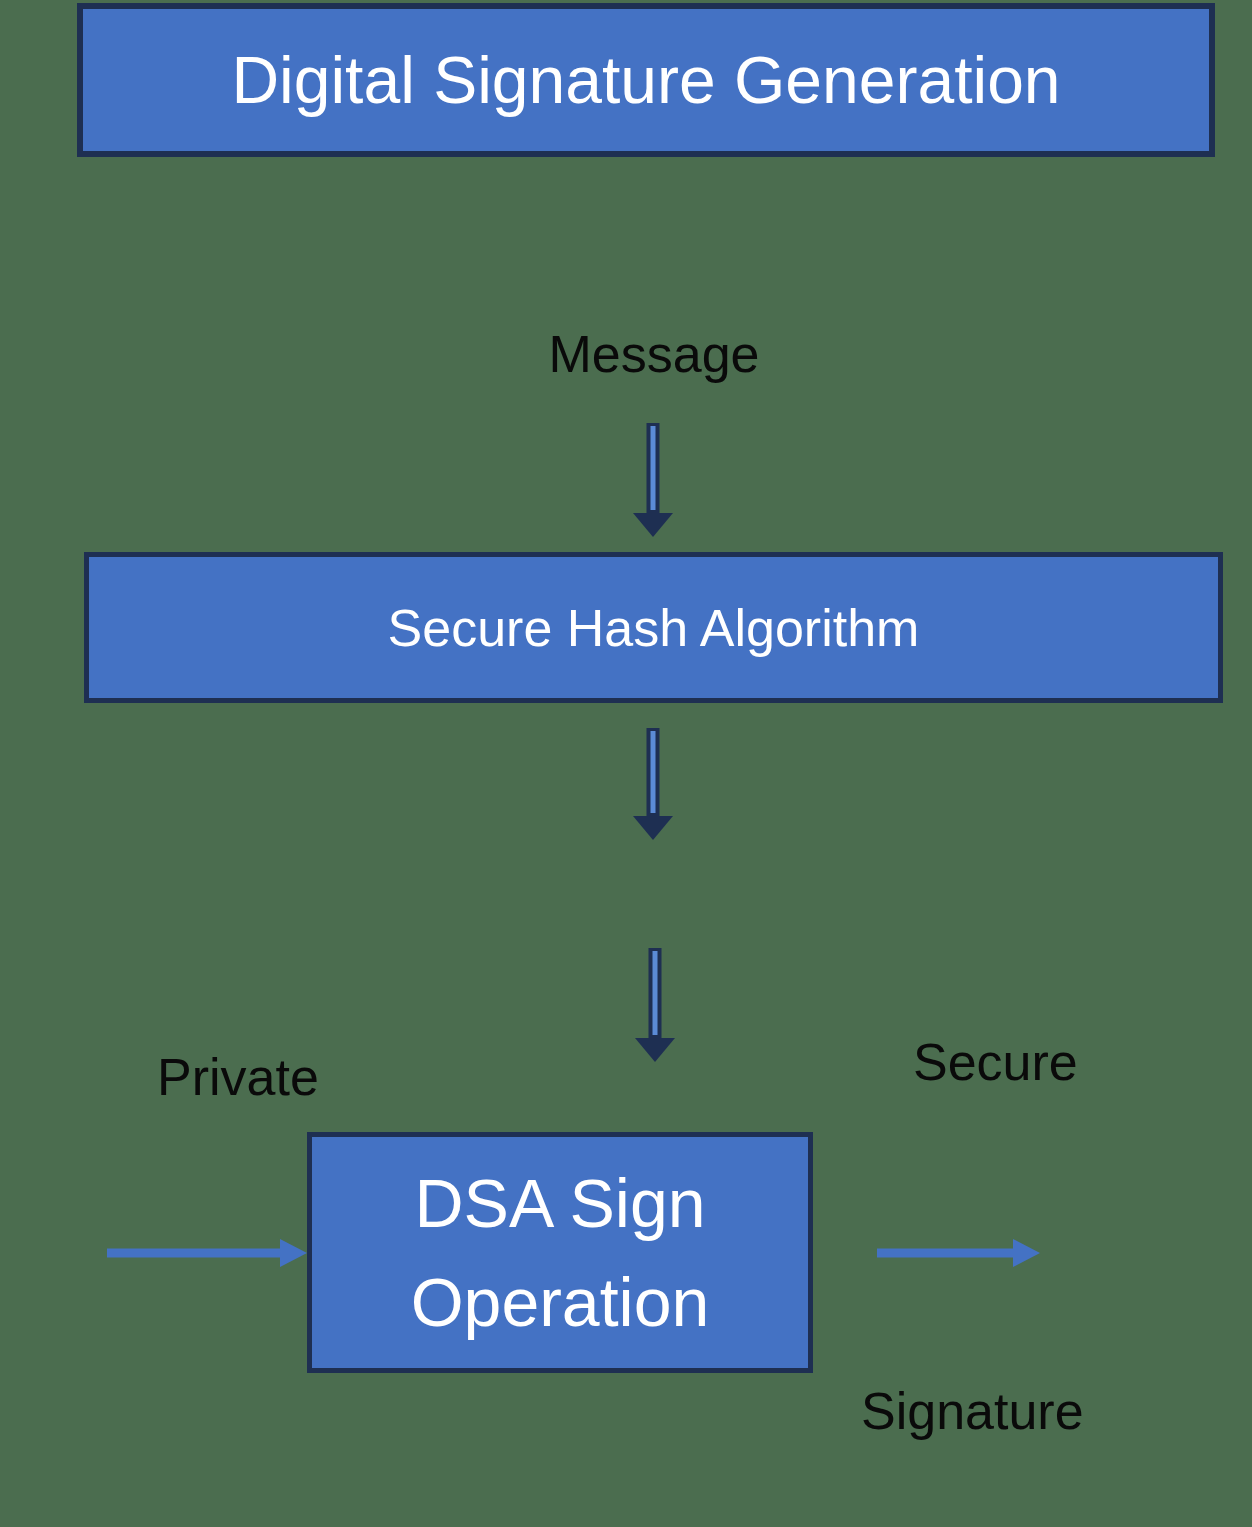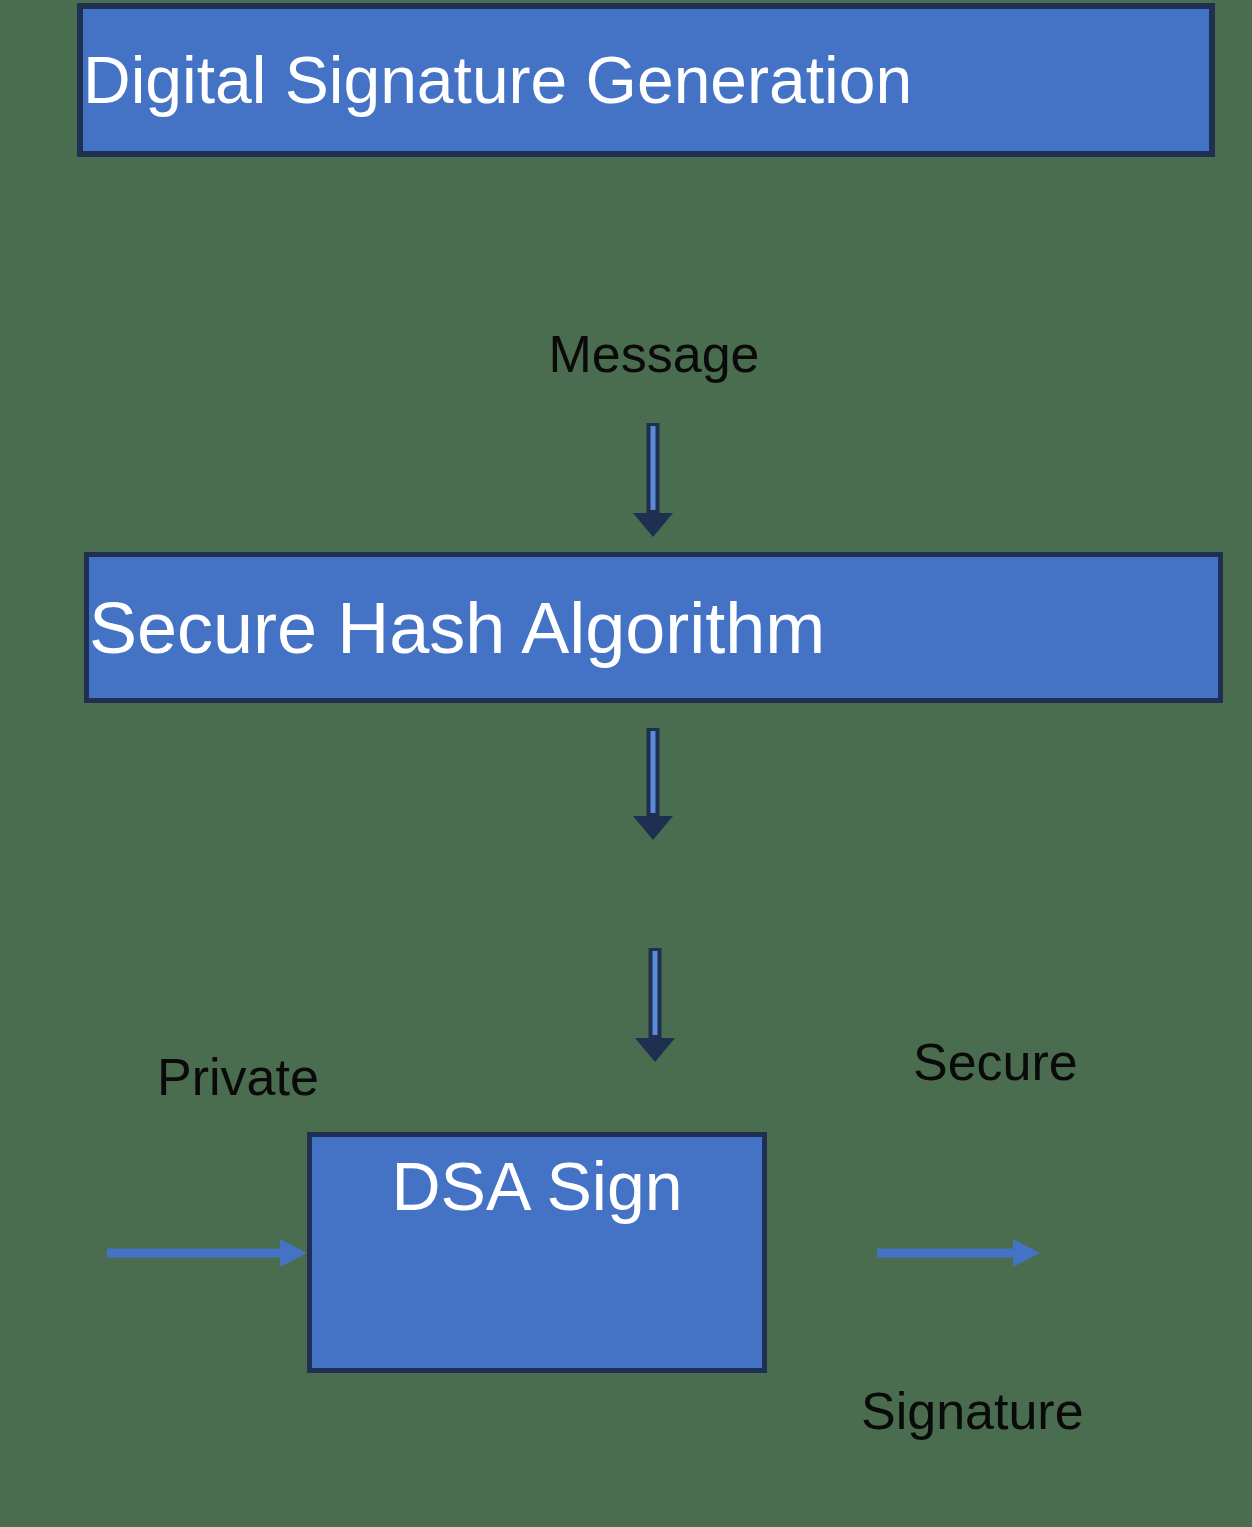--- a/index.html
+++ b/index.html
@@ -16,26 +16,27 @@
   }
 
   
   .node-box {
     position: absolute;
     background: #4472C4;
     border: 6px solid #1E2F52;
     box-sizing: border-box;
     display: flex;
     align-items: center;
+    justify-content: center;
     color: #FFFFFF;
     text-align: center;
   }
   #title-box   { left: 77px;  top: 3px;    width: 1138px; height: 154px; font-size: 66px; }
-  #sha-box     { left: 84px;  top: 552px;  width: 1139px; height: 151px; font-size: 72px; border-width: 5px; }
-  #dsa-box     { left: 307px; top: 1132px; width: 460px;  height: 241px; font-size: 68px; border-width: 5px;
+  #sha-box     { left: 84px;  top: 552px;  width: 1139px; height: 151px; font-size: 52px; border-width: 5px; }
+  #dsa-box     { left: 307px; top: 1132px; width: 506px;  height: 241px; font-size: 68px; border-width: 5px;
                  flex-direction: column; line-height: 1.45; }
 
   
   .lbl {
     position: absolute;
     color: #0A0A0A;
     font-size: 52px;
     line-height: 1;
     white-space: nowrap;
   }
@@ -131,20 +132,21 @@
   <div id="label-digital" class="lbl">Secure</div>
   <div id="label-signature" class="lbl">Signature</div>
 
   <div id="arrow-private-key-in" class="harrow">
     <div class="hshaft"></div>
     <div class="hhead"></div>
   </div>
 
   <div id="dsa-box" class="node-box" style="background: rgb(68, 114, 196);">
     <span>DSA Sign</span>
+    <span>Operation</span>
   </div>
 
   <div id="arrow-signature-out" class="harrow">
     <div class="hshaft"></div>
     <div class="hhead"></div>
   </div>
 
 </div>
 
 </body></html>

